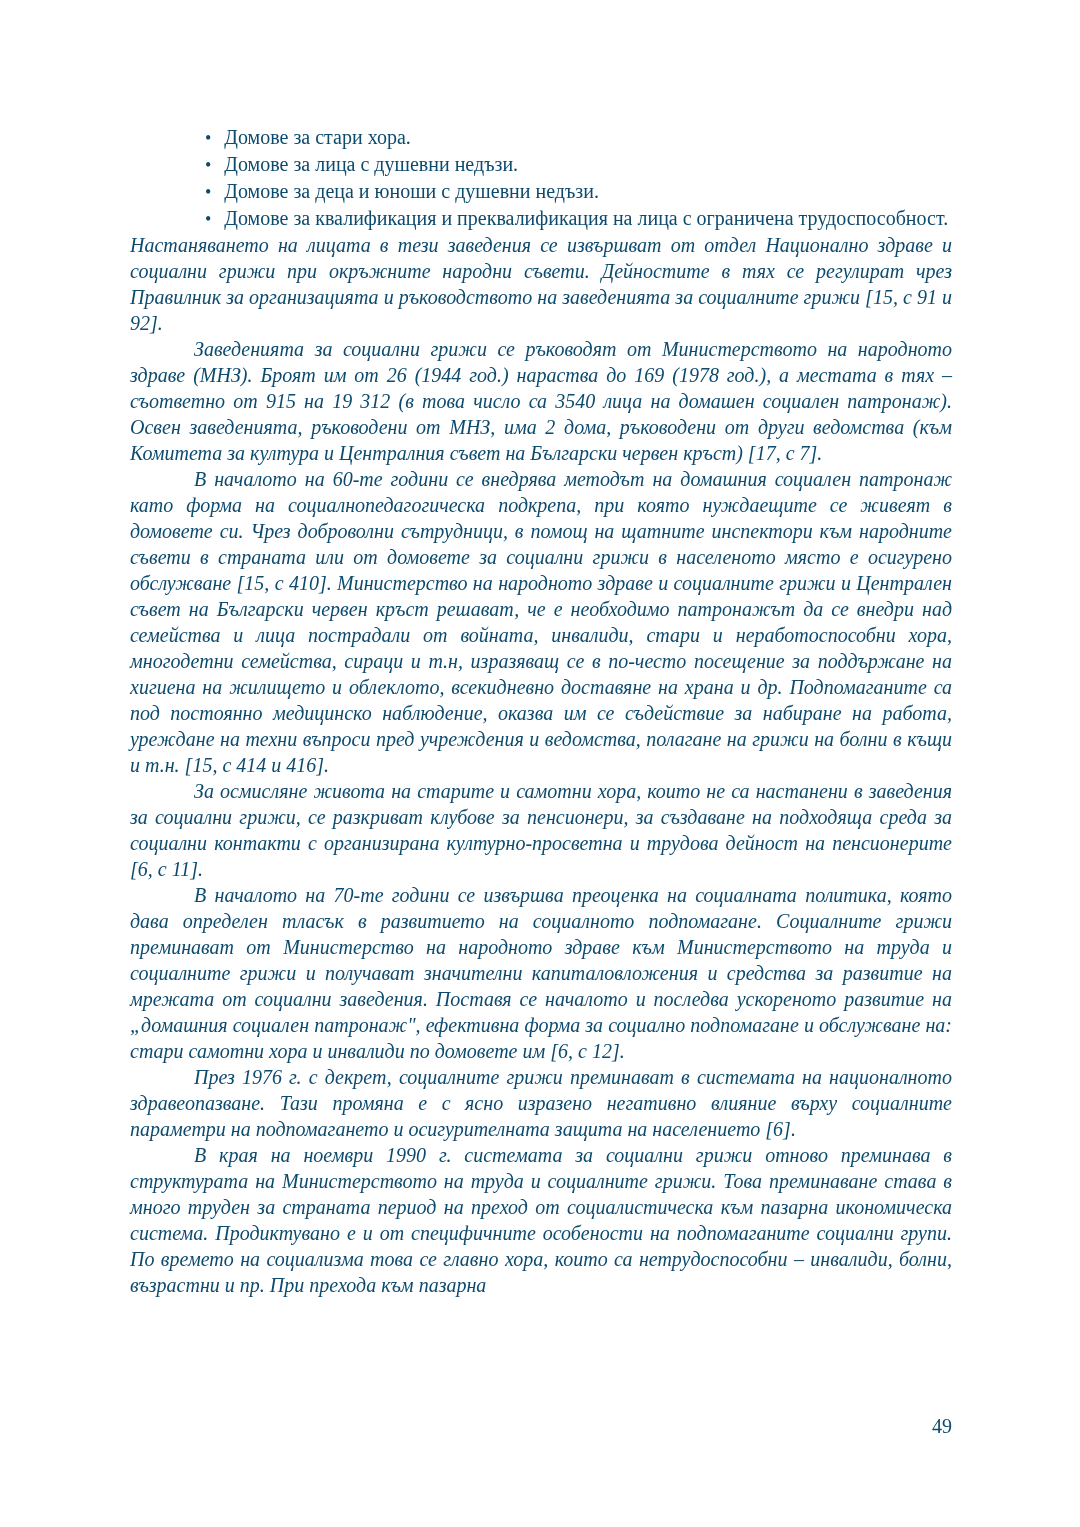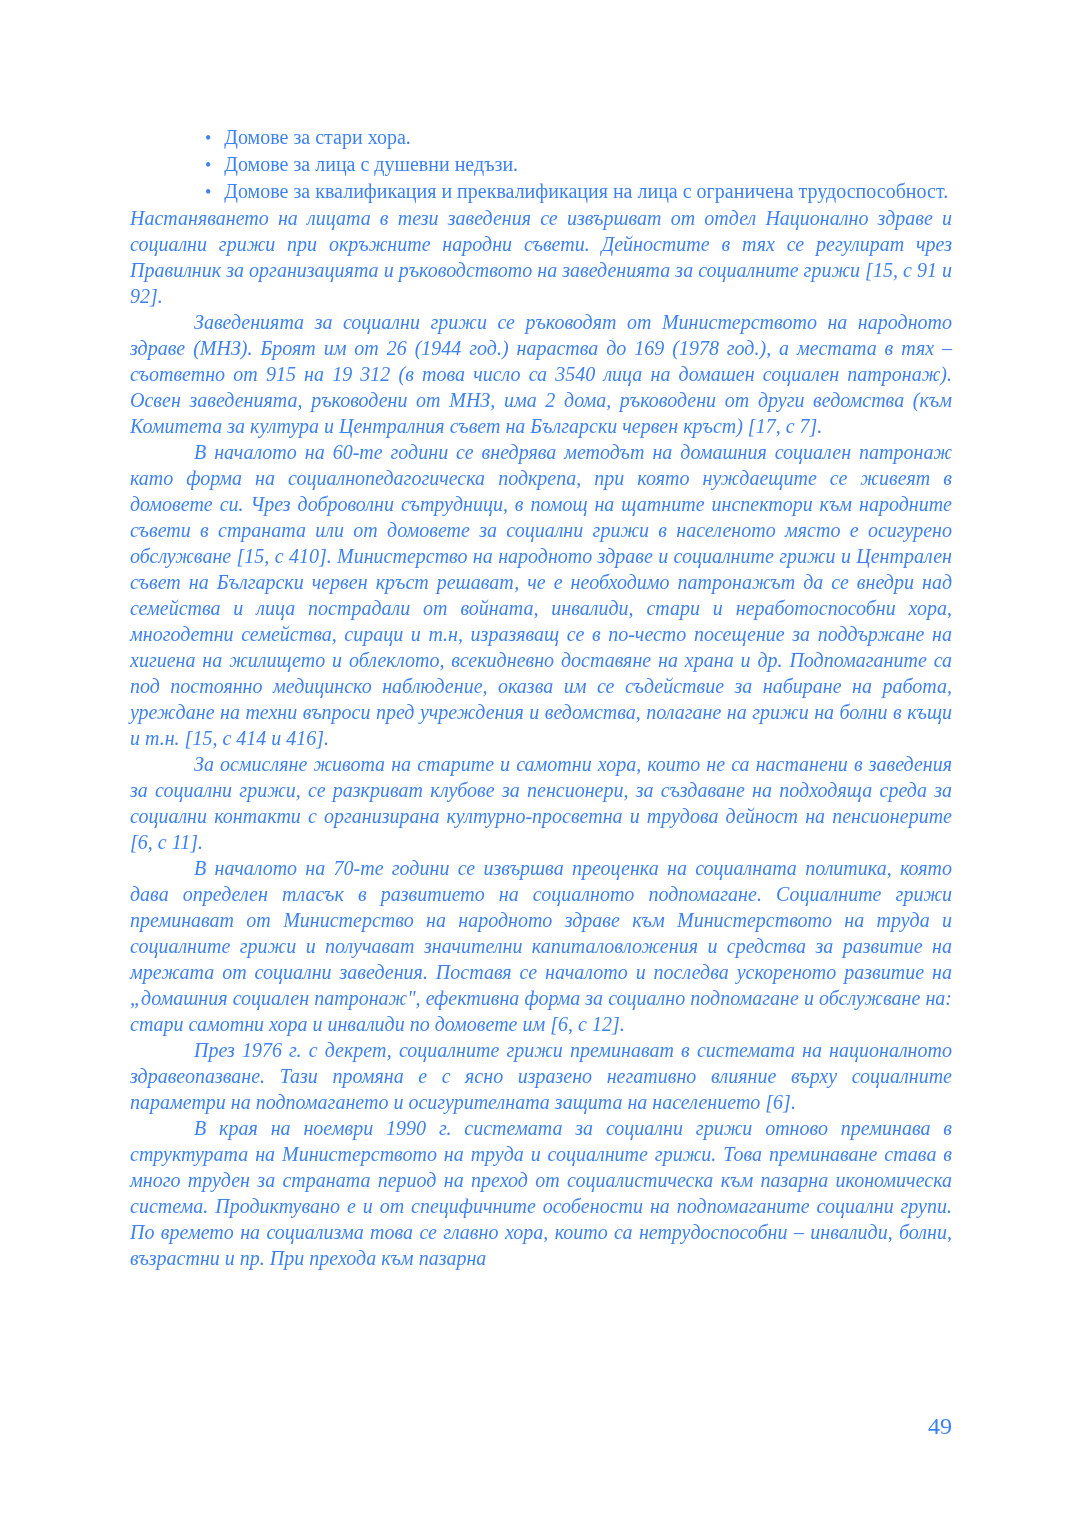--- a/index.html
+++ b/index.html
@@ -3,21 +3,21 @@
 <meta charset="utf-8">
 <style>
   * { margin: 0; padding: 0; box-sizing: border-box; }
   html, body { background: #ffffff; }
   .page {
     position: relative;
     width: 1080px;
     height: 1527px;
     margin: 0 auto;
     background: #ffffff;
-    color: #3b82f6;
+    color: #0c4a6e;
     font-family: "Liberation Serif", "DejaVu Serif", serif;
     overflow: hidden;
   }
   .content {
     position: absolute;
     left: 130px;
     top: 124px;
     width: 822px;
     font-size: 20px;
     line-height: 26px;
@@ -34,32 +34,33 @@
     text-indent: 64px;
     font-style: italic;
   }
   .para.no-indent {
     text-indent: 0;
   }
   .page-number {
     position: absolute;
     right: 128px;
     bottom: 88px;
-    font-size: 24px;
+    font-size: 20px;
     line-height: 26px;
   }
 </style>
 </head>
 <body>
 
 <div class="page">
   <div class="content">
 
     <div class="bullet-item"><span class="bullet-marker">•</span><span>Домове за стари хора.</span></div>
     <div class="bullet-item"><span class="bullet-marker">•</span><span>Домове за лица с душевни недъзи.</span></div>
+    <div class="bullet-item"><span class="bullet-marker">•</span><span>Домове за деца и юноши с душевни недъзи.</span></div>
     <div class="bullet-item"><span class="bullet-marker">•</span><span>Домове за квалификация и преквалификация на лица с ограничена трудоспособност.</span></div>
 
     <p class="para no-indent">Настаняването на лицата в тези заведения се извършват от отдел Национално здраве и социални грижи при окръжните народни съвети. Дейностите в тях се регулират чрез Правилник за организацията и ръководството на заведенията за социалните грижи [15, с 91 и 92].</p>
     <p class="para">Заведенията за социални грижи се ръководят от Министерството на народното здраве (МНЗ). Броят им от 26 (1944 год.) нараства до 169 (1978 год.), а местата в тях – съответно от 915 на 19 312 (в това число са 3540 лица на домашен социален патронаж). Освен заведенията, ръководени от МНЗ, има 2 дома, ръководени от други ведомства (към Комитета за култура и Централния съвет на Български червен кръст) [17, с 7].</p>
     <p class="para">В началото на 60-те години се внедрява методът на домашния социален патронаж като форма на социалнопедагогическа подкрепа, при която нуждаещите се живеят в домовете си. Чрез доброволни сътрудници, в помощ на щатните инспектори към народните съвети в страната или от домовете за социални грижи в населеното място е осигурено обслужване [15, с 410]. Министерство на народното здраве и социалните грижи и Централен съвет на Български червен кръст решават, че е необходимо патронажът да се внедри над семейства и лица пострадали от войната, инвалиди, стари и неработоспособни хора, многодетни семейства, сираци и т.н, изразяващ се в по-често посещение за поддържане на хигиена на жилището и облеклото, всекидневно доставяне на храна и др. Подпомаганите са под постоянно медицинско наблюдение, оказва им се съдействие за набиране на работа, уреждане на техни въпроси пред учреждения и ведомства, полагане на грижи на болни в къщи и т.н. [15, с 414 и 416].</p>
     <p class="para">За осмисляне живота на старите и самотни хора, които не са настанени в заведения за социални грижи, се разкриват клубове за пенсионери, за създаване на подходяща среда за социални контакти с организирана културно-просветна и трудова дейност на пенсионерите [6, с 11].</p>
     <p class="para">В началото на 70-те години се извършва преоценка на социалната политика, която дава определен тласък в развитието на социалното подпомагане. Социалните грижи преминават от Министерство на народното здраве към Министерството на труда и социалните грижи и получават значителни капиталовложения и средства за развитие на мрежата от социални заведения. Поставя се началото и последва ускореното развитие на „домашния социален патронаж", ефективна форма за социално подпомагане и обслужване на: стари самотни хора и инвалиди по домовете им [6, с 12].</p>
     <p class="para">През 1976 г. с декрет, социалните грижи преминават в системата на националното здравеопазване. Тази промяна е с ясно изразено негативно влияние върху социалните параметри на подпомагането и осигурителната защита на населението [6].</p>
     <p class="para">В края на ноември 1990 г. системата за социални грижи отново преминава в структурата на Министерството на труда и социалните грижи. Това преминаване става в много труден за страната период на преход от социалистическа към пазарна икономическа система. Продиктувано е и от специфичните особености на подпомаганите социални групи. По времето на социализма това се главно хора, които са нетрудоспособни – инвалиди, болни, възрастни и пр. При прехода към пазарна</p>
 

